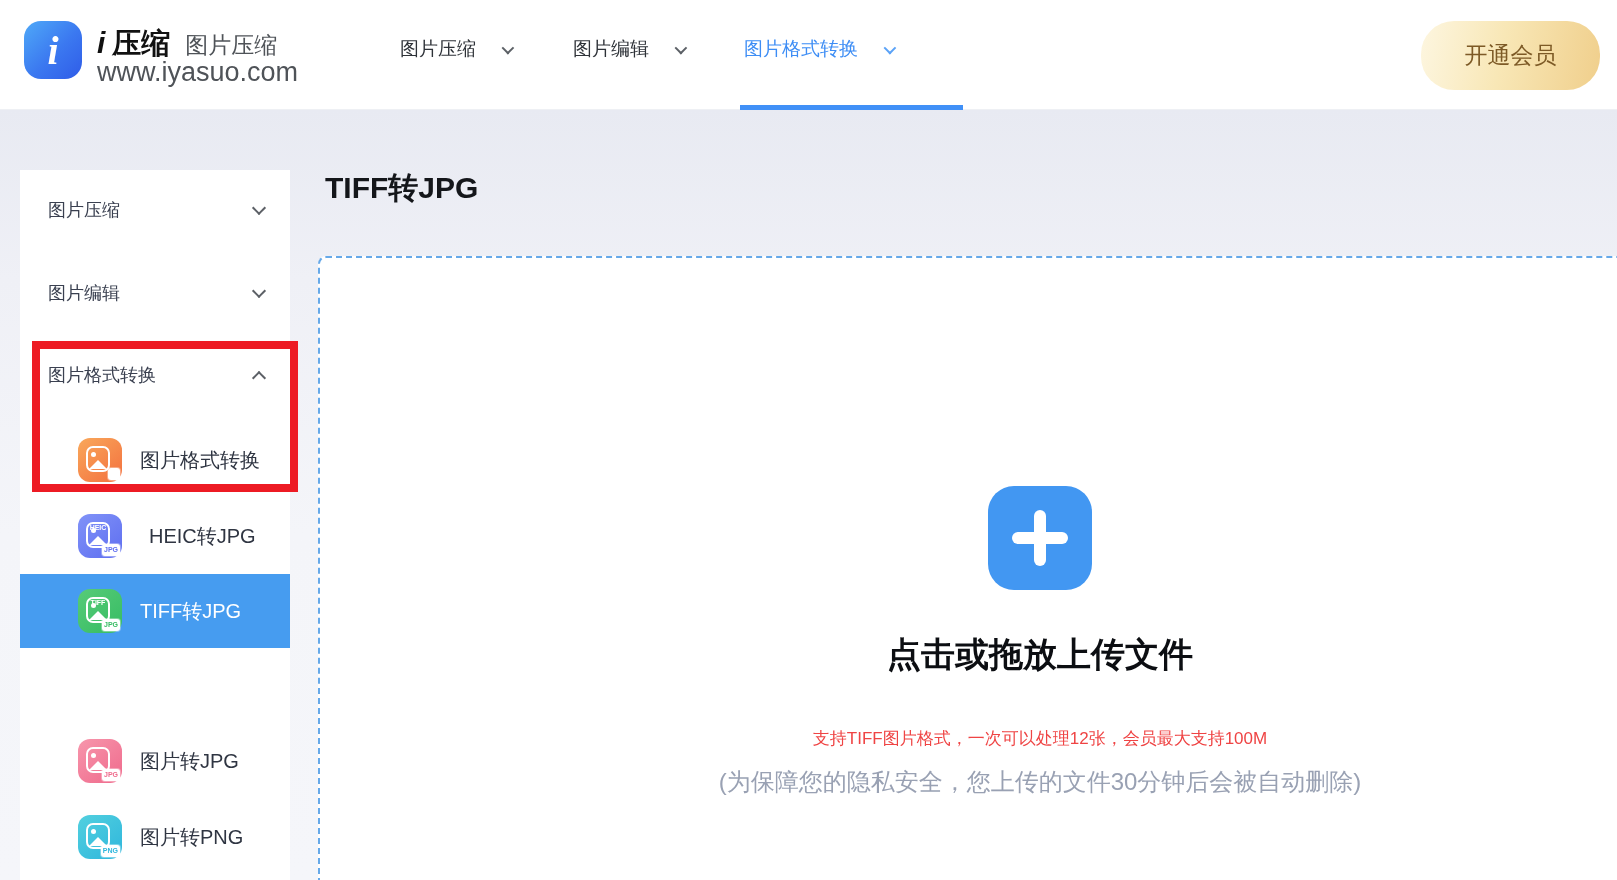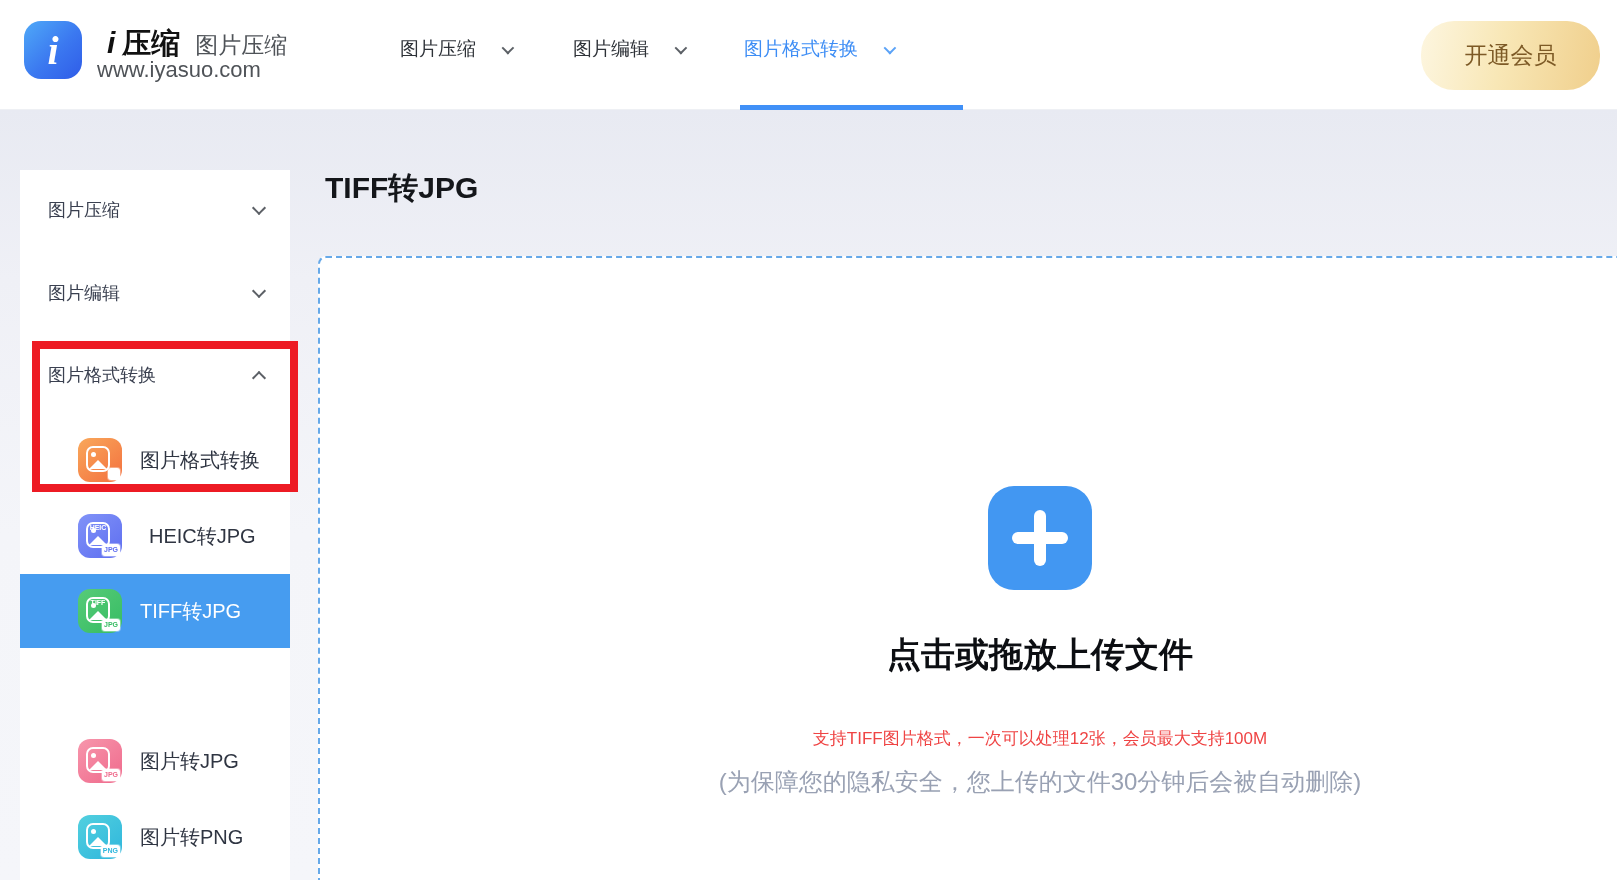--- a/index.html
+++ b/index.html
@@ -11,25 +11,25 @@
   .content-bg { position:absolute; left:0; top:110px; width:1617px; height:770px;
     background:linear-gradient(180deg,#e8eaf2 0%,#eff0f6 22%,#f4f5f9 55%,#f5f6fa 100%); }
 
   
   .header { position:absolute; left:0; top:0; width:1617px; height:110px; background:#fff;
     border-bottom:1px solid #eef0f4; z-index:5; }
   .logo-badge { position:absolute; left:24px; top:21px; width:58px; height:58px; border-radius:17px;
     background:linear-gradient(135deg,#4fa9f8 0%,#3b78f0 55%,#2f5ce8 100%);
     color:#fff; display:flex; align-items:center; justify-content:center;
     font-style:italic; font-weight:800; font-size:40px; font-family:"Liberation Serif","DejaVu Serif",serif; }
-  .brand-line { position:absolute; left:107px; top:24px; white-space:nowrap; }
+  .brand-line { position:absolute; left:97px; top:24px; white-space:nowrap; }
   .brand-i { font-style:italic; font-weight:800; font-size:30px; color:#111; }
   .brand-cn { font-weight:800; font-size:29px; color:#111; margin-left:7px; }
   .brand-tagline { font-size:23px; color:#4f5358; margin-left:15px; }
-  .brand-url { position:absolute; left:97px; top:57px; font-size:22px; color:#4f5358; }
+  .brand-url { position:absolute; left:97px; top:57px; font-size:27px; color:#4f5358; }
 
   .nav-item { position:absolute; top:36px; height:26px; display:flex; align-items:center; gap:26px;
     font-size:19px; color:#2e3238; cursor:pointer; }
   .nav-item.active { color:#3d8df5; }
   .chevron { display:inline-block; width:9px; height:9px; border-right:2px solid #5c6066;
     border-bottom:2px solid #5c6066; transform:rotate(45deg) translateY(-2px); }
   .nav-item.active .chevron { border-color:#5aa2f7; }
   .nav-underline { position:absolute; left:740px; top:105px; width:223px; height:5px; background:#4090f7; }
 
   .vip-btn { position:absolute; left:1421px; top:21px; width:179px; height:69px; border:none;

